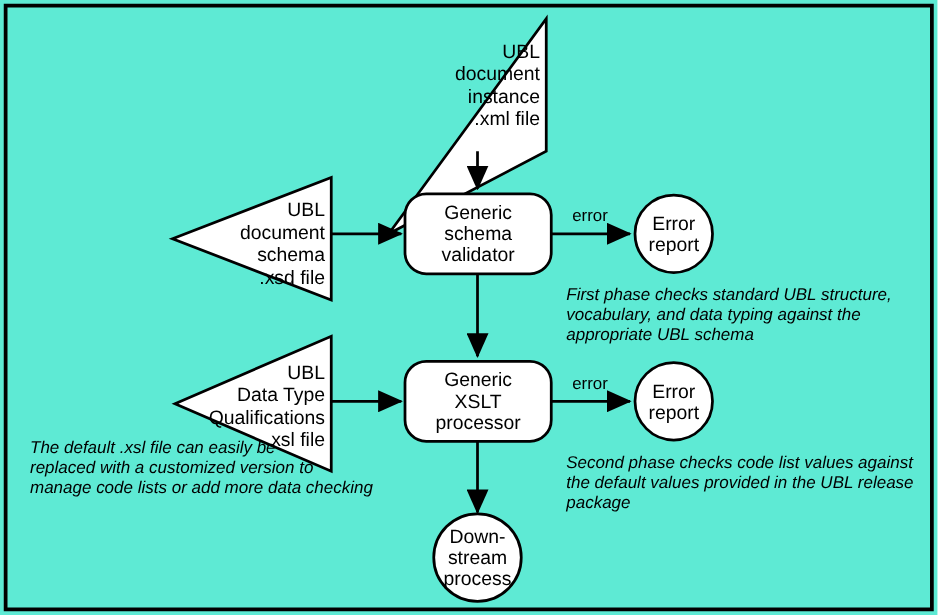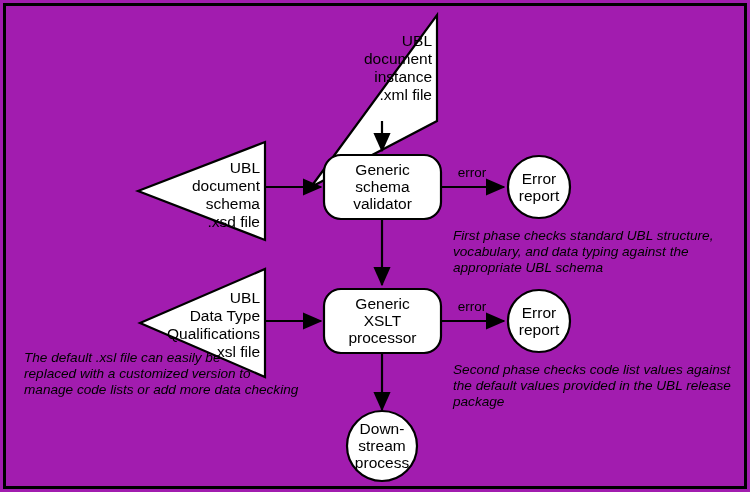--- a/index.html
+++ b/index.html
@@ -10,21 +10,21 @@
   body {
     width: 750px;
     height: 492px;
     font-family: "Liberation Sans", sans-serif;
     overflow: hidden;
   }
   #diagram-root {
     position: relative;
     width: 750px;
     height: 492px;
-    background: #a21caf;
+    background: #5eead4;
   }
   #flow-svg {
     position: absolute;
     top: 0;
     left: 0;
     width: 750px;
     height: 492px;
     display: block;
   }
   .node-text {

